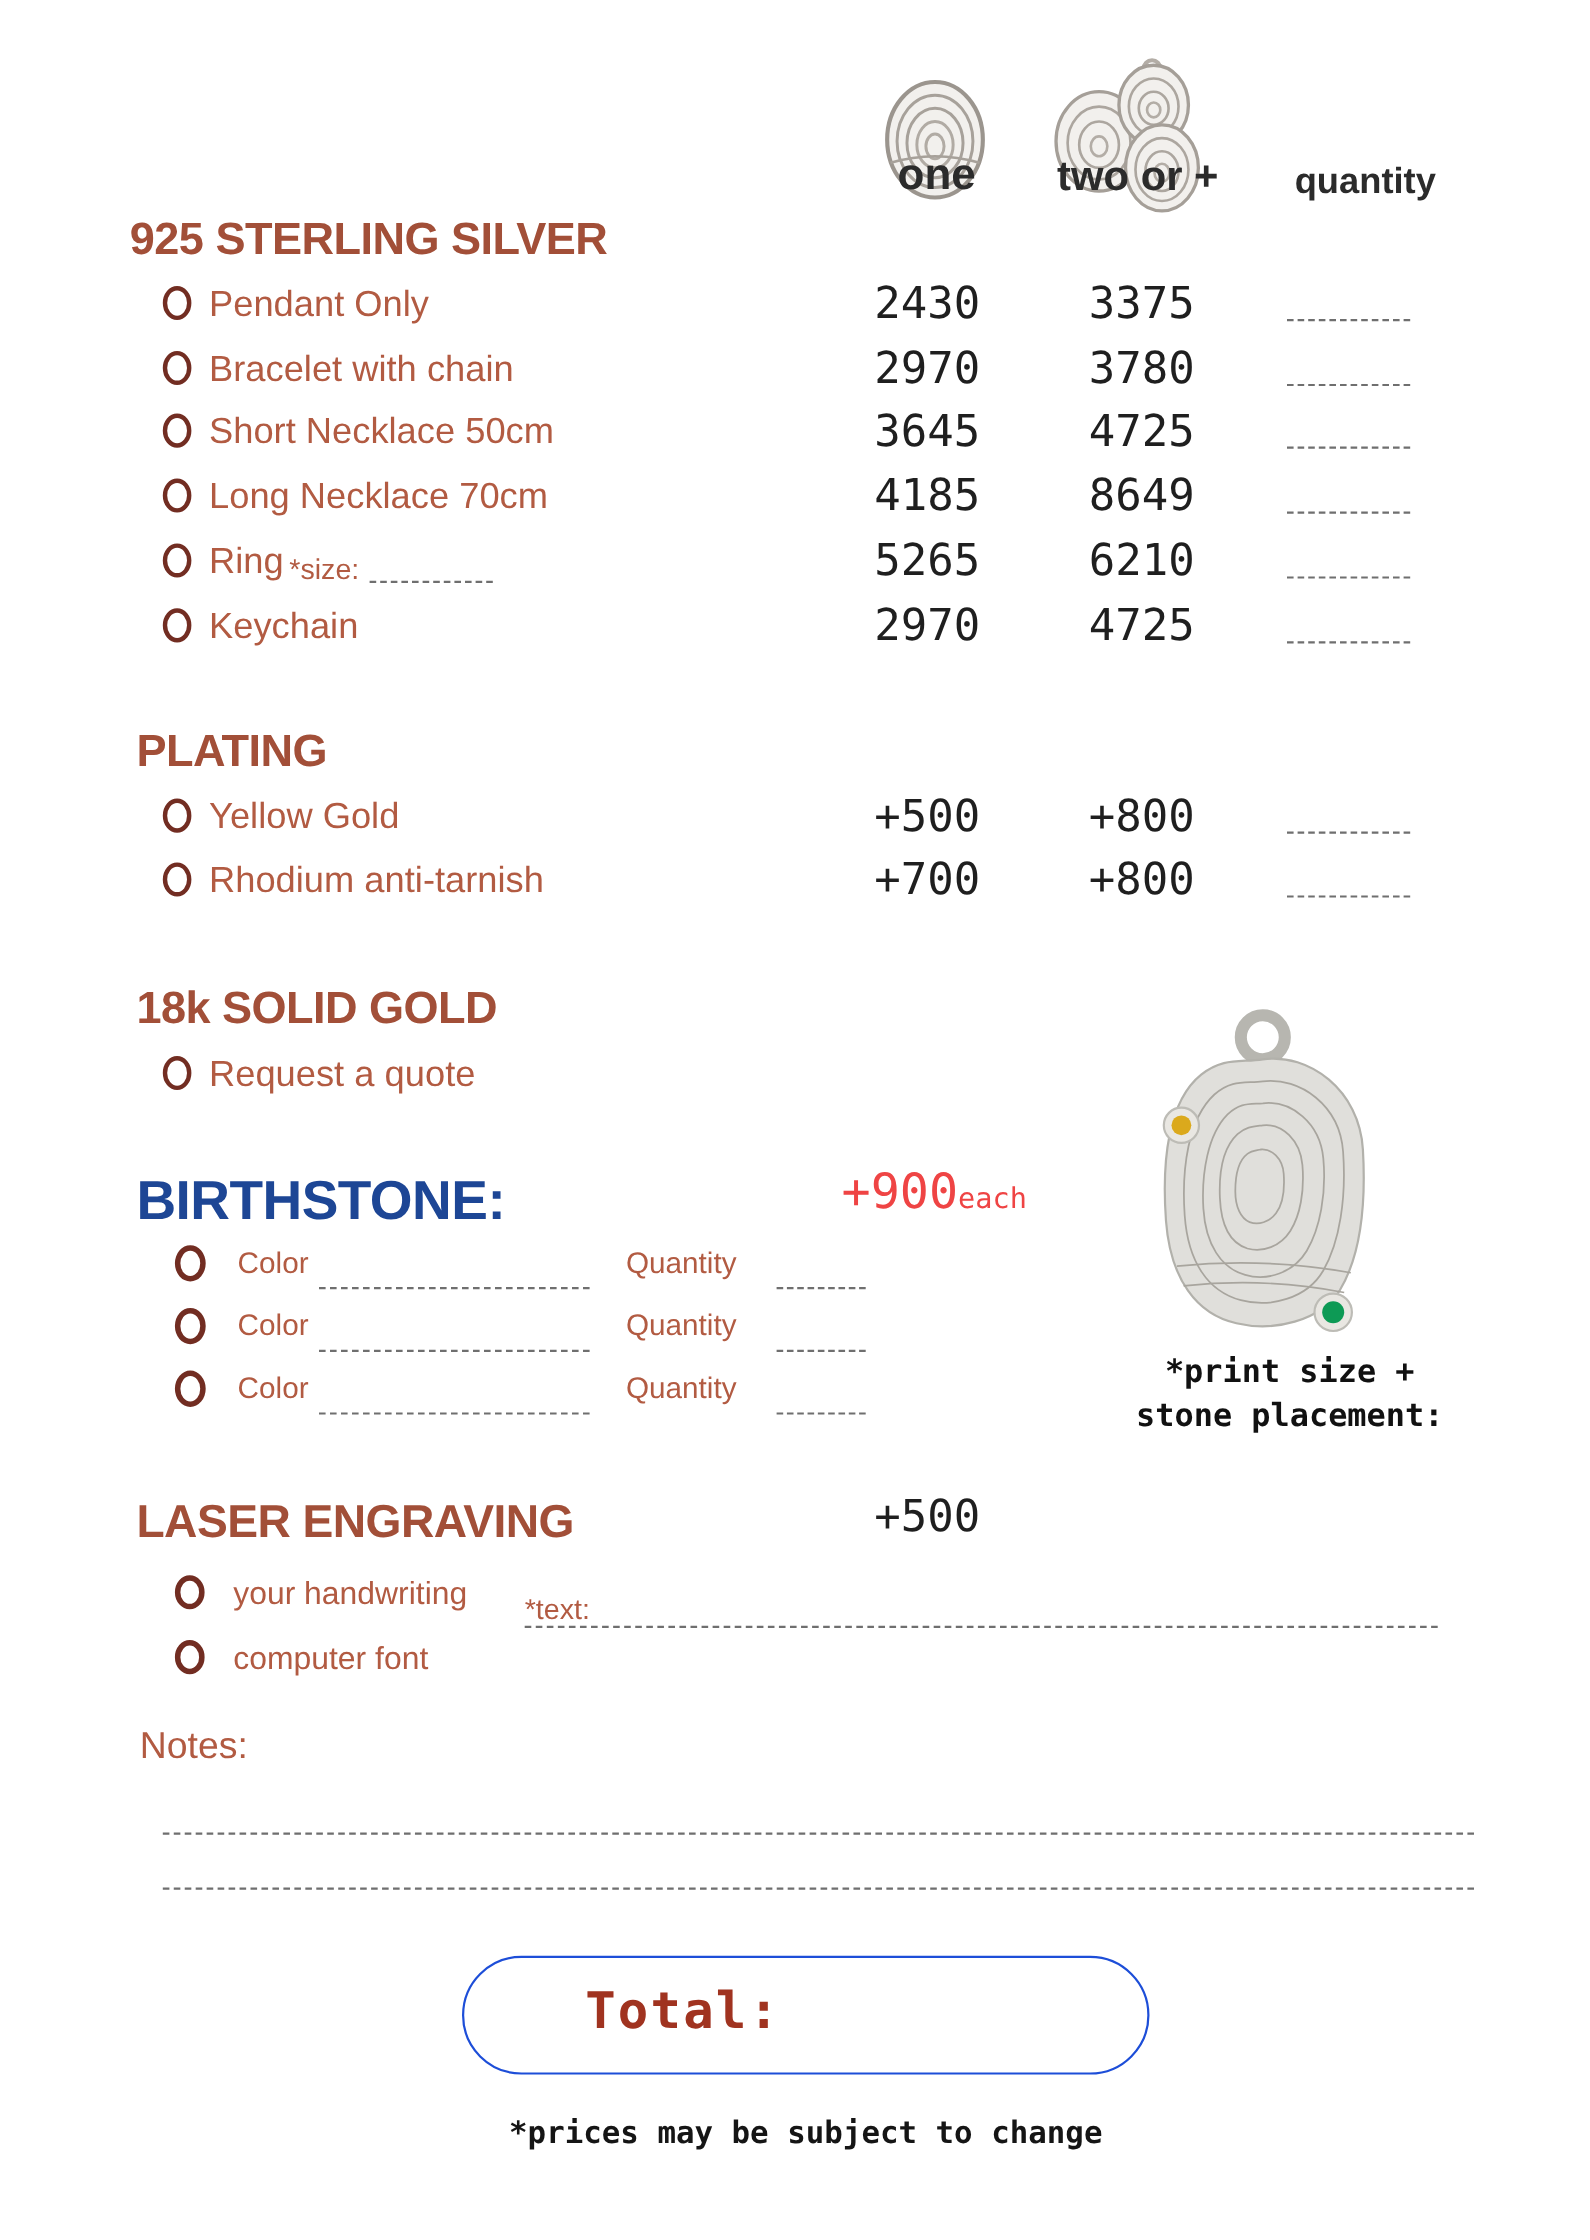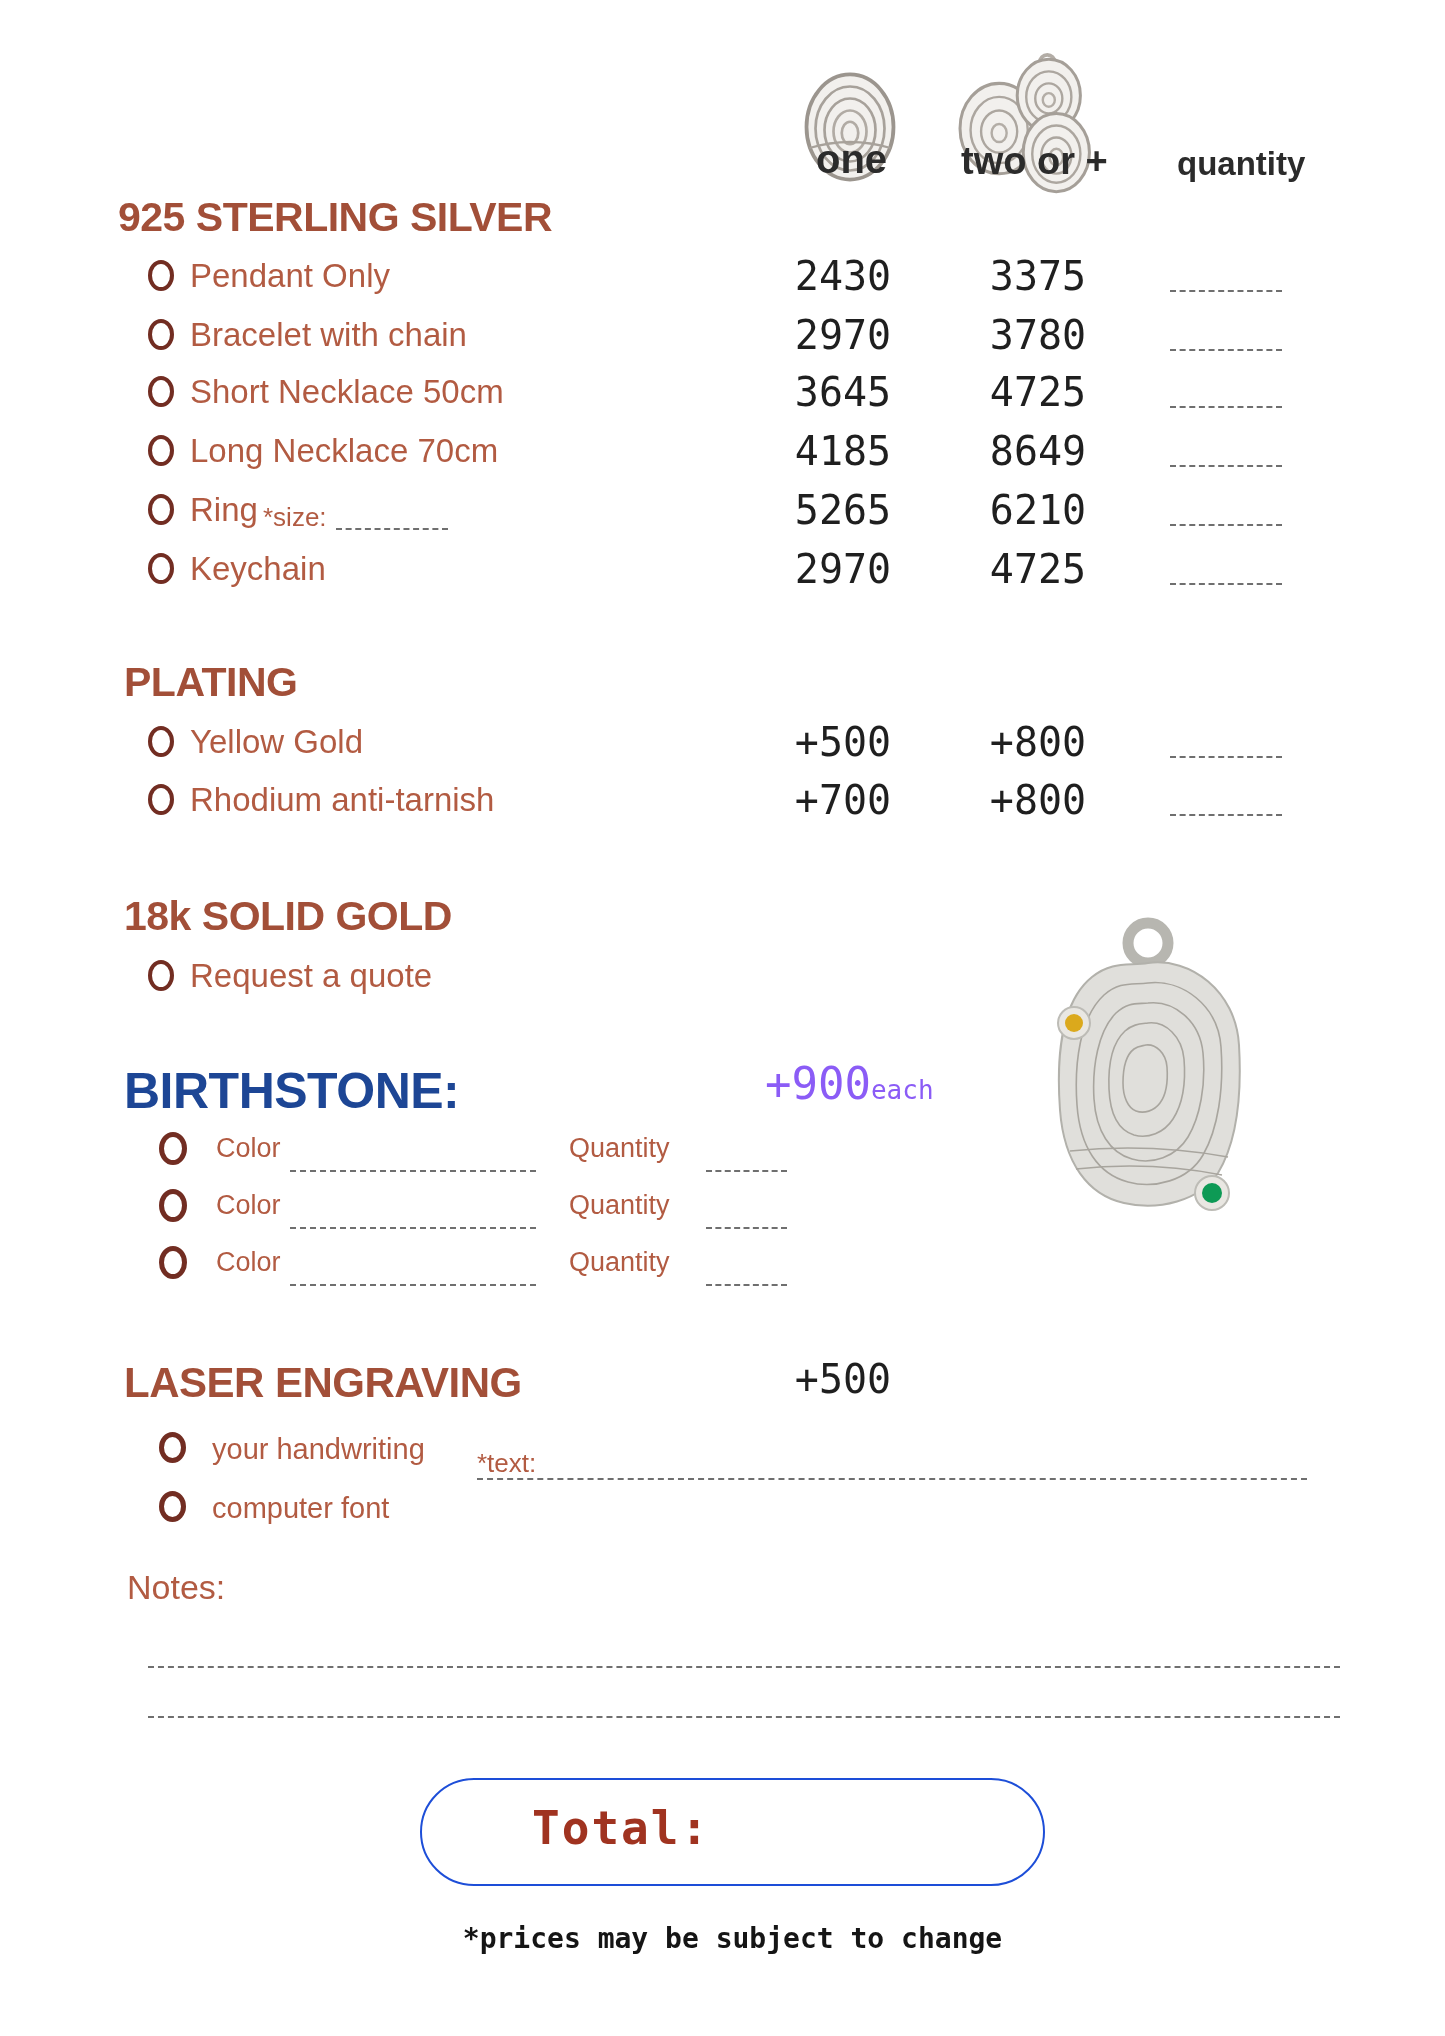--- a/index.html
+++ b/index.html
@@ -147,21 +147,21 @@
     <span class="qty-dash"></span>
   </div>
 
   <div class="sec-title" style="left:124px;top:896px;">18k SOLID GOLD</div>
   <div class="item-row" style="top:948px;">
     <span class="bullet"></span>
     <span class="item-label">Request a quote</span>
   </div>
 
   <div class="sec-title" style="left:124px;top:1066px;font-size:50px;color:#1d4695;">BIRTHSTONE:</div>
-  <div class="abs mono" style="left:765px;top:1058px;color:#8b5cf6;">
+  <div class="abs mono" style="left:765px;top:1058px;color:#ef4444;">
     <span style="font-size:44px;">+900</span><span style="font-size:26px;">each</span>
   </div>
 
   <div class="bs-row" style="top:1122px;">
     <span class="bs-bullet"></span>
     <span class="bs-label" style="left:57px;">Color</span>
     <span class="bs-color-dash"></span>
     <span class="bs-label" style="left:410px;">Quantity</span>
     <span class="bs-qty-dash"></span>
   </div>
@@ -189,20 +189,24 @@
       <path d="M108 118 C126 116 142 132 144 154 C146 178 142 200 133 214 C124 228 108 234 94 230 C78 225 70 208 69 184 C68 160 72 138 85 126 C93 119 100 119 108 118 Z" fill="none" stroke="#a8a59e" stroke-width="1.6"></path>
       <path d="M106 140 C116 139 126 148 127 162 C128 176 126 190 120 198 C114 206 104 209 96 206 C88 203 83 192 83 178 C83 164 86 150 94 144 C98 141 102 141 106 140 Z" fill="none" stroke="#a8a59e" stroke-width="1.6"></path>
       <path d="M30 246 Q110 238 188 252" fill="none" stroke="#a8a59e" stroke-width="1.5"></path>
       <path d="M36 264 Q110 256 182 270" fill="none" stroke="#a8a59e" stroke-width="1.5"></path>
       <circle cx="34" cy="118" r="16" fill="#e9e7e2" stroke="#bdbcb6" stroke-width="2"></circle>
       <circle cx="34" cy="118" r="9" fill="#dba91c"></circle>
       <circle cx="172" cy="288" r="17" fill="#e9e7e2" stroke="#bdbcb6" stroke-width="2"></circle>
       <circle cx="172" cy="288" r="10" fill="#0d9a55"></circle>
     </svg>
   </div>
+  <div class="pendant-caption">
+    <div>*print size +</div>
+    <div>stone placement:</div>
+  </div>
 
   <div class="sec-title" style="left:124px;top:1362px;font-size:42px;">LASER ENGRAVING</div>
   <div class="abs mono" style="left:768px;top:1356px;width:150px;text-align:center;font-size:40px;color:#1f1f1f;">+500</div>
 
   <div class="ls-row" style="top:1423px;">
     <span class="ls-bullet"></span>
     <span class="ls-label">your handwriting</span>
   </div>
   <div class="ls-row" style="top:1482px;">
     <span class="ls-bullet"></span>

